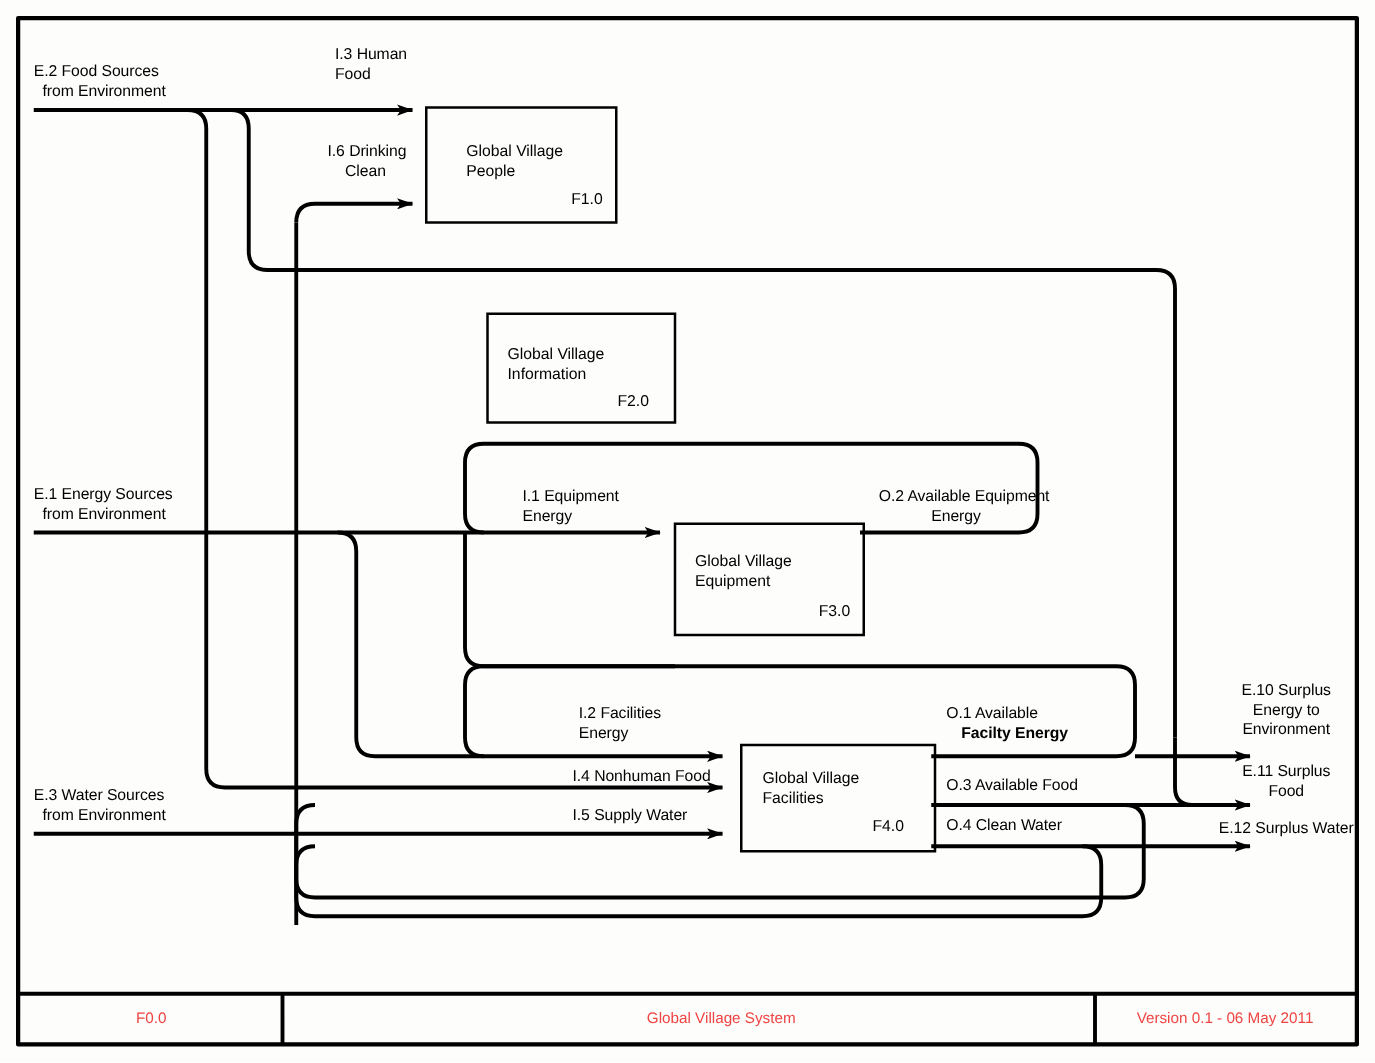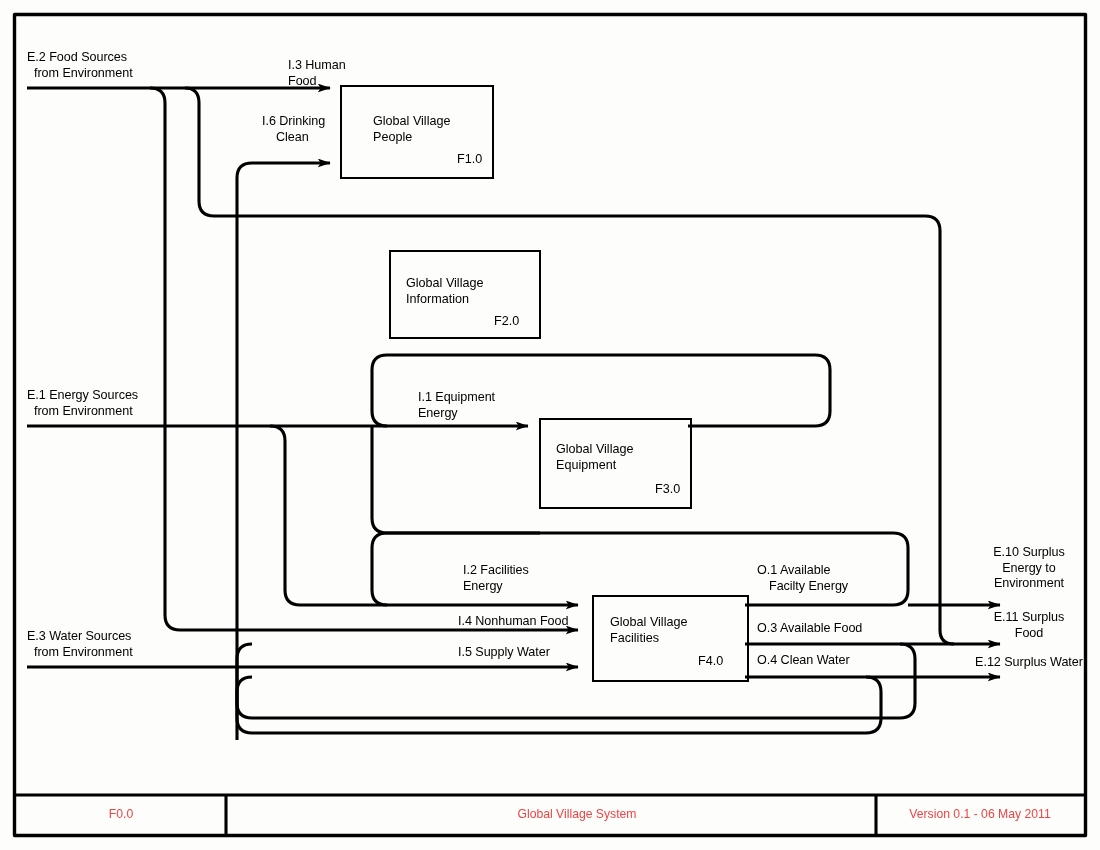--- a/index.html
+++ b/index.html
@@ -81,35 +81,37 @@
 
   <div class="lbl" style="left:27px;top:50px;"><span>E.2 Food Sources</span>
 <span style="padding-left:7px;">from Environment</span></div>
 
   <div class="lbl" style="left:27px;top:388px;"><span>E.1 Energy Sources</span>
 <span style="padding-left:7px;">from Environment</span></div>
 
   <div class="lbl" style="left:27px;top:629px;"><span>E.3 Water Sources</span>
 <span style="padding-left:7px;">from Environment</span></div>
 
-  <div class="lbl" style="left:268px;top:58px;margin-left:20px;"><span>I.3 Human</span>
+  <div class="lbl" style="left:268px;top:36px;"><span>I.3 Human</span>
 <span>Food</span></div>
 
   <div class="lbl" style="left:262px;top:114px;"><span>I.6 Drinking</span>
 <span style="padding-left:14px;">Clean</span></div>
 
   <div class="lbl" style="left:418px;top:390px;"><span>I.1 Equipment</span>
 <span>Energy</span></div>
 
+  <div class="lbl" style="left:703px;top:390px;"><span>O.2 Available Equipment</span>
+<span style="padding-left:42px;">Energy</span></div>
 
   <div class="lbl" style="left:463px;top:563px;"><span>I.2 Facilities</span>
 <span>Energy</span></div>
 
   <div class="lbl" style="left:757px;top:563px;"><span>O.1 Available</span>
-<span style="padding-left:12px;">Facilty Energy</span></div>
+<span style="padding-left:12px;font-weight:bold;">Facilty Energy</span></div>
 
   <div class="lbl" style="left:458px;top:614px;"><span>I.4 Nonhuman Food</span></div>
 
   <div class="lbl" style="left:757px;top:621px;"><span>O.3 Available Food</span></div>
 
   <div class="lbl" style="left:458px;top:645px;"><span>I.5 Supply Water</span></div>
 
   <div class="lbl" style="left:757px;top:653px;"><span>O.4 Clean Water</span></div>
 
   <div class="lbl c" style="left:956px;top:545px;width:120px;"><span>E.10 Surplus</span>

